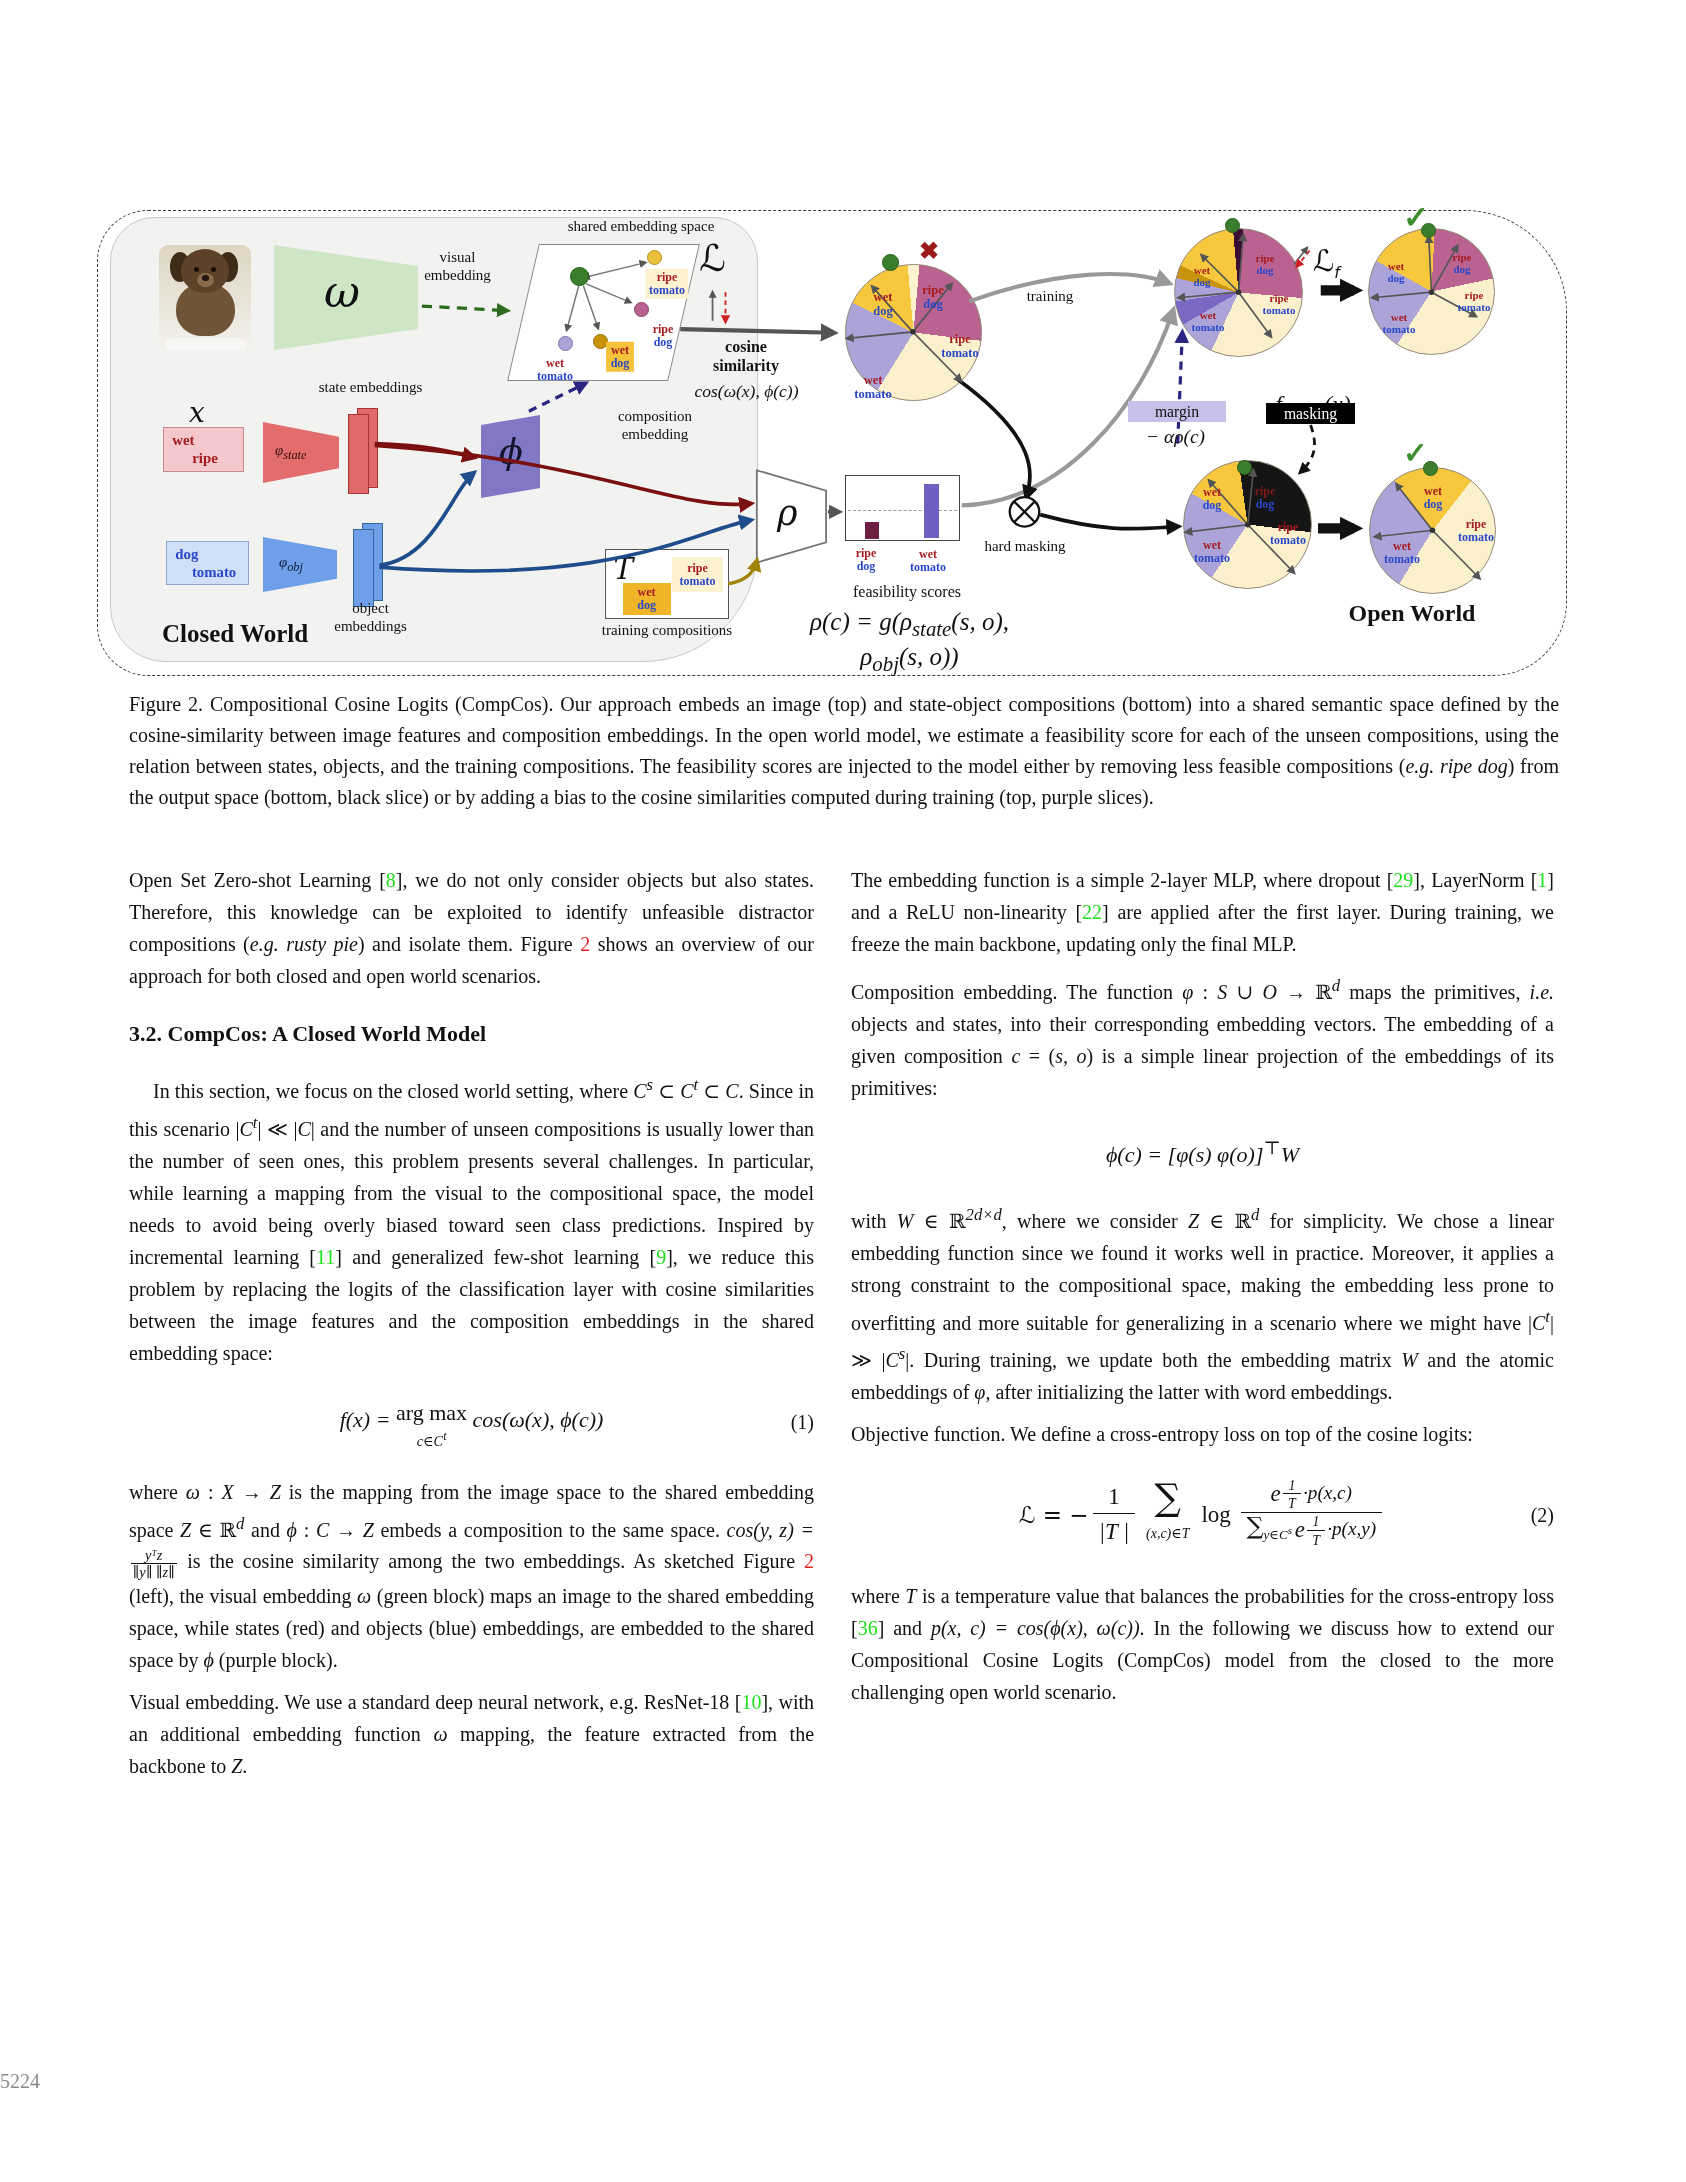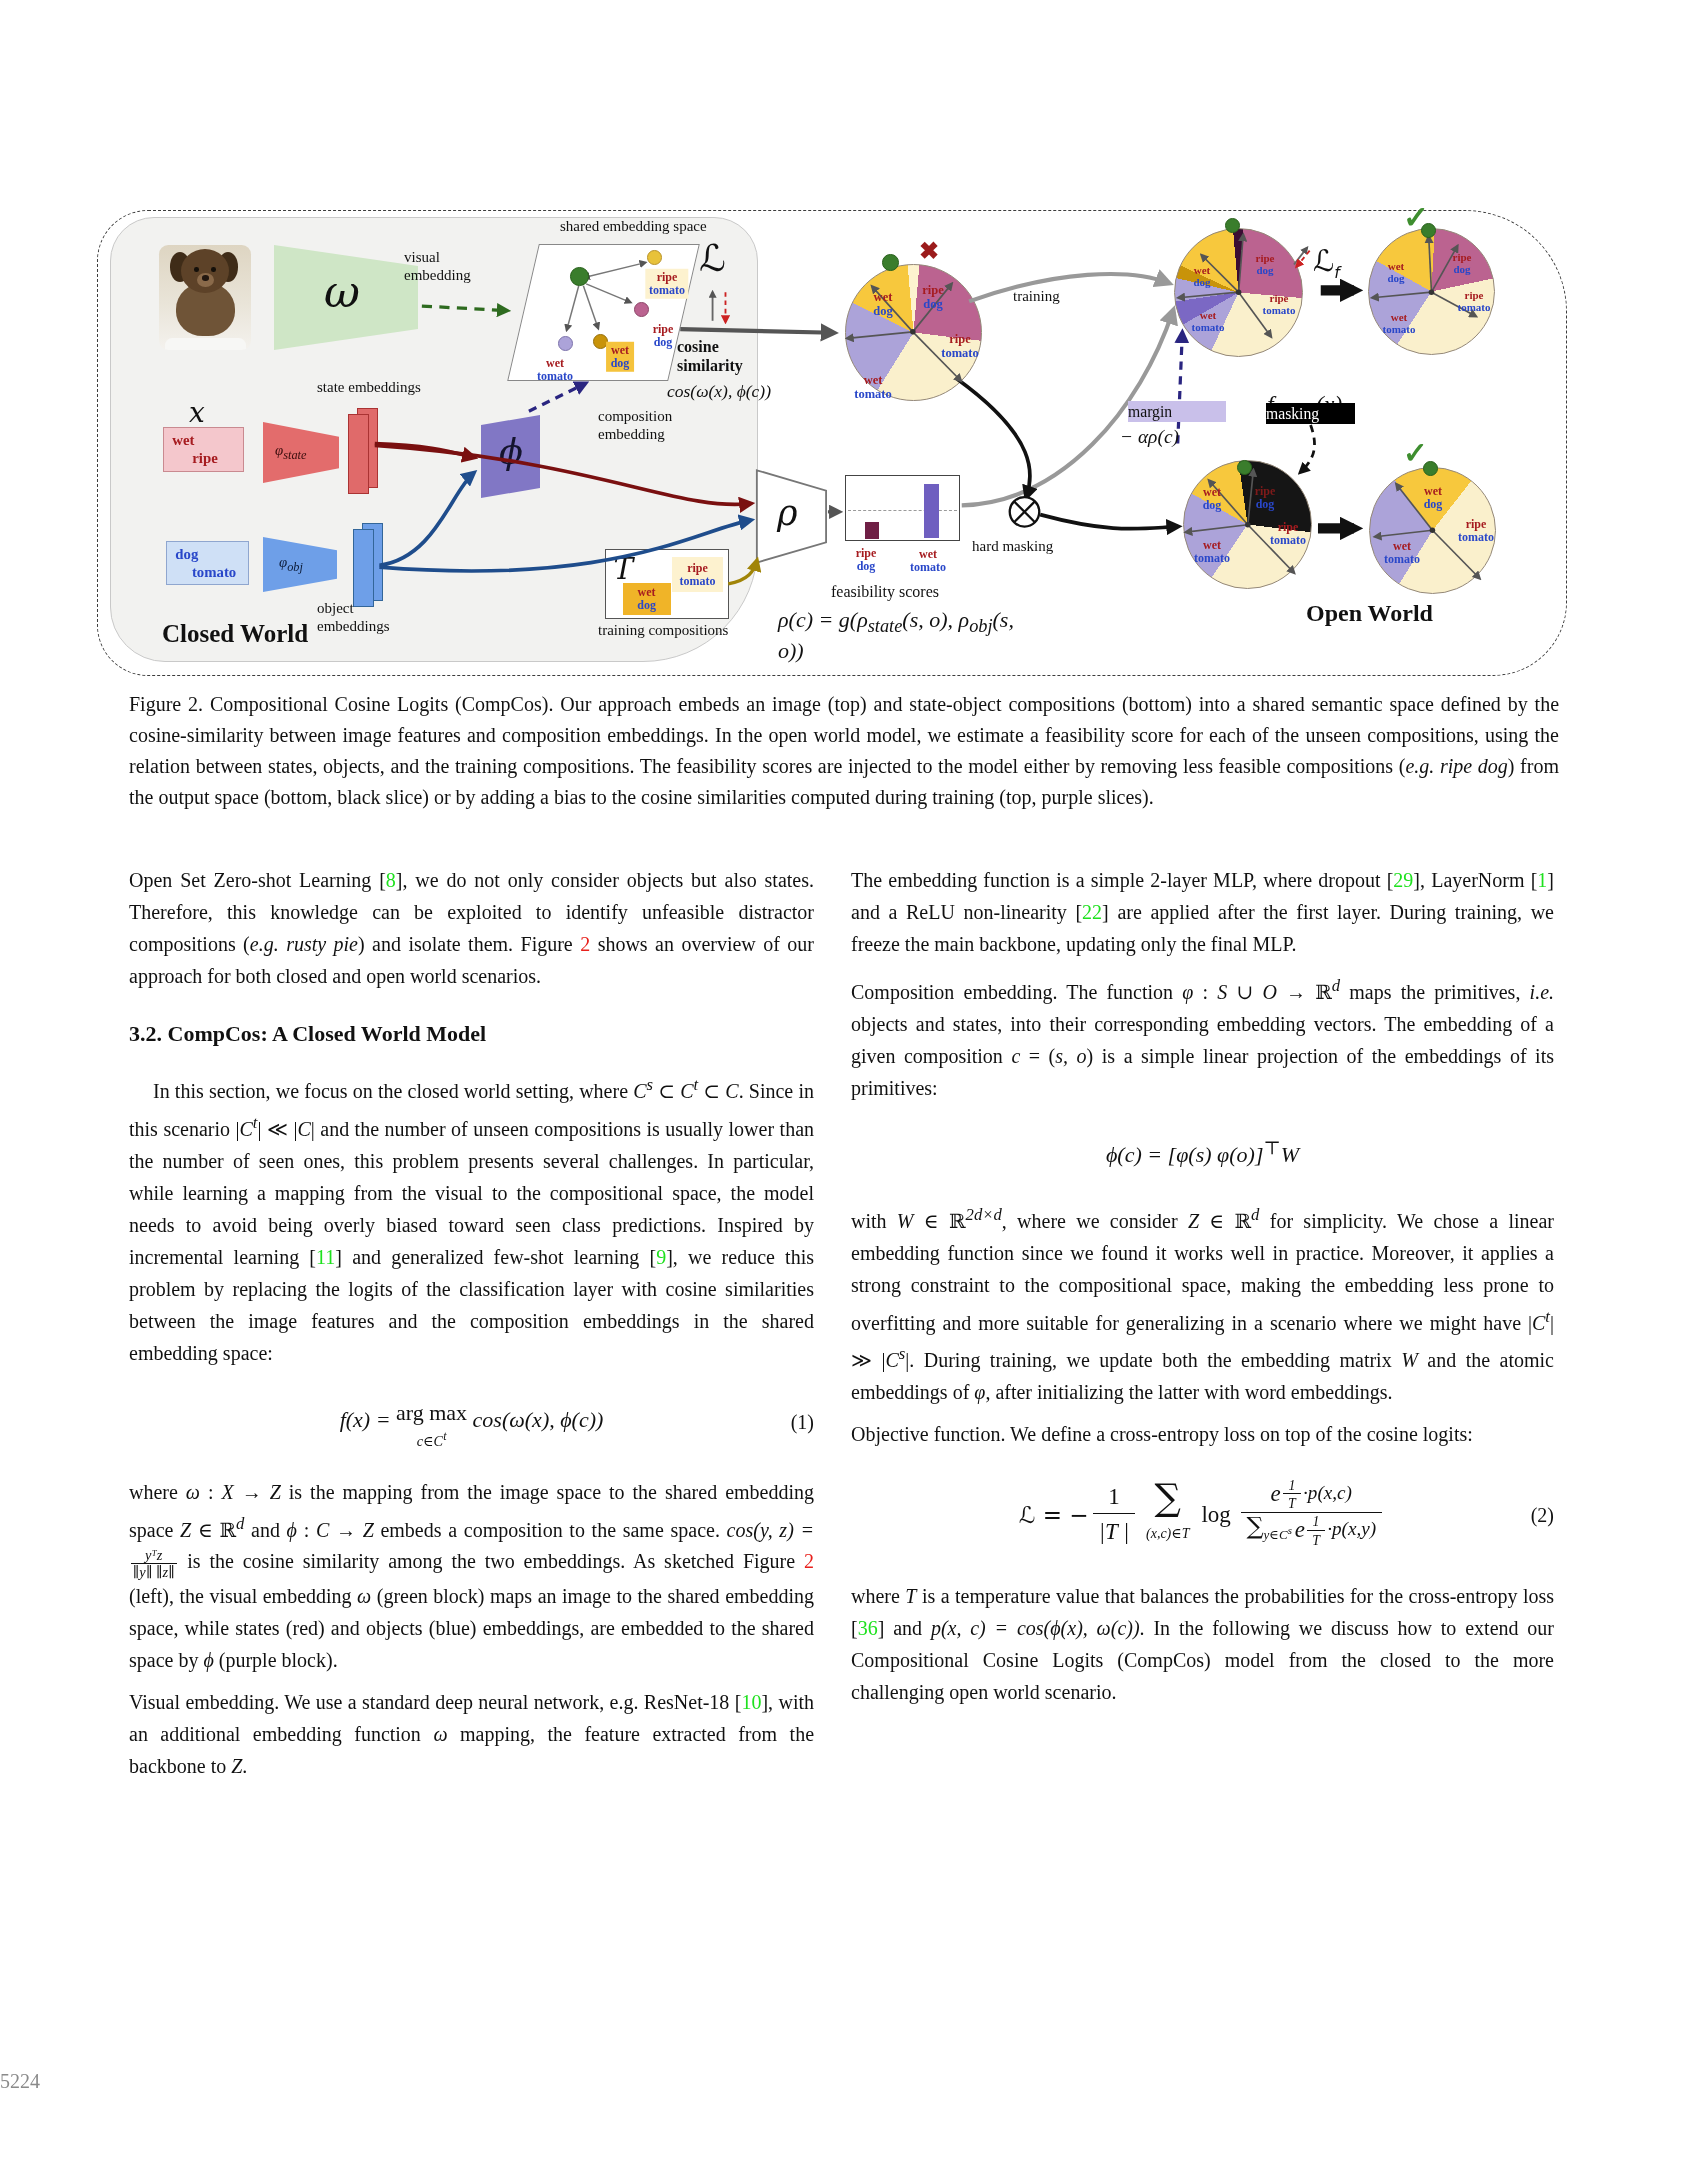--- a/index.html
+++ b/index.html
@@ -41,21 +41,21 @@
   .densub{font-size:13px}
   
   #caption{position:absolute;left:129px;top:689px;width:1430px;font-size:20px;line-height:31px;text-align:justify}
   #pagenum{position:absolute;left:0;top:2070px;width:100%;text-align:left;font-size:20px;color:var(--page_num_gray)}
   
   #figure{position:absolute;left:97px;top:198px;width:1472px;height:480px;font-size:15px}
   .fig-border{position:absolute;left:0;top:12px;right:1.8px;bottom:1.8px;border:1.5px dashed #3c3c3c;
               border-radius:51px 102px 74px 51px}
   .closed-region{position:absolute;left:13px;top:18.5px;width:646px;height:443px;background:#f2f2f0;
                  border:1.4px solid #c9c9c9;border-radius:44px 44px 115px 55px}
-  .flab{position:absolute;color:#111;line-height:1.18;white-space:pre-line;}
+  .flab{position:absolute;color:#111;line-height:1.18;white-space:pre-line;text-align:center}
   .bold-lab{font-weight:bold}
   .pie{position:absolute;border-radius:50%;border:0.9px solid #948878;box-sizing:border-box}
   .gdot{position:absolute;background:var(--dot_green);border:1.8px solid #29611c;border-radius:50%;box-sizing:border-box}
   .plab{position:absolute;transform:translate(-50%,-50%);display:flex;flex-direction:column;align-items:center;
         font-weight:bold;line-height:1.12;text-align:center}
   .plab .st{color:var(--state_red)}
   .plab .ob{color:var(--object_blue)}
   .chip{position:absolute;display:flex;flex-direction:column;align-items:center;justify-content:center;
         font-weight:bold;line-height:1.1}
   .chip .st{color:var(--state_red)}
@@ -146,21 +146,21 @@
   </div>
   <div class="plab" style="left:769px;top:362px;font-size:12px">
     <span class="st">ripe</span>
     <span class="ob">dog</span>
   </div>
   <div class="plab" style="left:831px;top:363px;font-size:12px">
     <span class="st">wet</span>
     <span class="ob">tomato</span>
   </div>
   <div class="flab" style="left:734px;top:385px;width:152px;font-size:16px">feasibility scores</div>
-  <div class="flab" style="left:681px;top:409px;width:263px;font-size:22px"><span class="i">ρ(c) = g(ρ</span><sub class="i">state</sub><span class="i">(s, o), ρ</span><sub class="i">obj</sub><span class="i">(s, o))</span></div>
+  <div class="flab" style="left:681px;top:409px;width:263px;font-size:25px"><span class="i">ρ(c) = g(ρ</span><sub class="i">state</sub><span class="i">(s, o), ρ</span><sub class="i">obj</sub><span class="i">(s, o))</span></div>
 
   <div class="flab" style="left:875px;top:340px;width:106px">hard masking</div>
 
   <div class="pie" style="left:748px;top:66px;width:137px;height:137px;background:conic-gradient(#fdf3cf 0 5deg,var(--pie_mauve) 5deg 97deg,var(--pie_cream) 97deg 212deg,var(--pie_lilac) 212deg 296deg,var(--pie_gold) 296deg 355deg,#fdf3cf 355deg 360deg)"></div>
   <div class="pie" style="left:1077px;top:29.5px;width:129px;height:129px;background:conic-gradient(#3a0d33 0 4deg,var(--pie_mauve) 4deg 95deg,var(--pie_cream) 95deg 205deg,var(--pie_lilac) 205deg 240deg,#7b68c4 240deg 262deg,var(--pie_lilac) 262deg 283deg,#c8930a 283deg 295deg,var(--pie_gold) 295deg 355deg,#3a0d33 355deg 360deg)"></div>
   <div class="pie" style="left:1271px;top:30px;width:127px;height:127px;background:conic-gradient(var(--pie_gold) 0 3deg,var(--pie_mauve) 3deg 78deg,var(--pie_cream) 78deg 213deg,var(--pie_lilac) 213deg 299deg,var(--pie_gold) 299deg 360deg)"></div>
   <div class="pie" style="left:1086px;top:262px;width:129px;height:129px;background:conic-gradient(#151515 0 97deg,var(--pie_cream) 97deg 214deg,var(--pie_lilac) 214deg 299deg,var(--pie_gold) 299deg 352deg,#151515 352deg 360deg)"></div>
   <div class="pie" style="left:1272px;top:269px;width:127px;height:127px;background:conic-gradient(var(--pie_gold) 0 38deg,var(--pie_cream) 38deg 212deg,var(--pie_lilac) 212deg 323deg,var(--pie_gold) 323deg 360deg)"></div>
 
   <svg class="fig-svg" width="1472" height="480" viewBox="0 0 1595 520">

